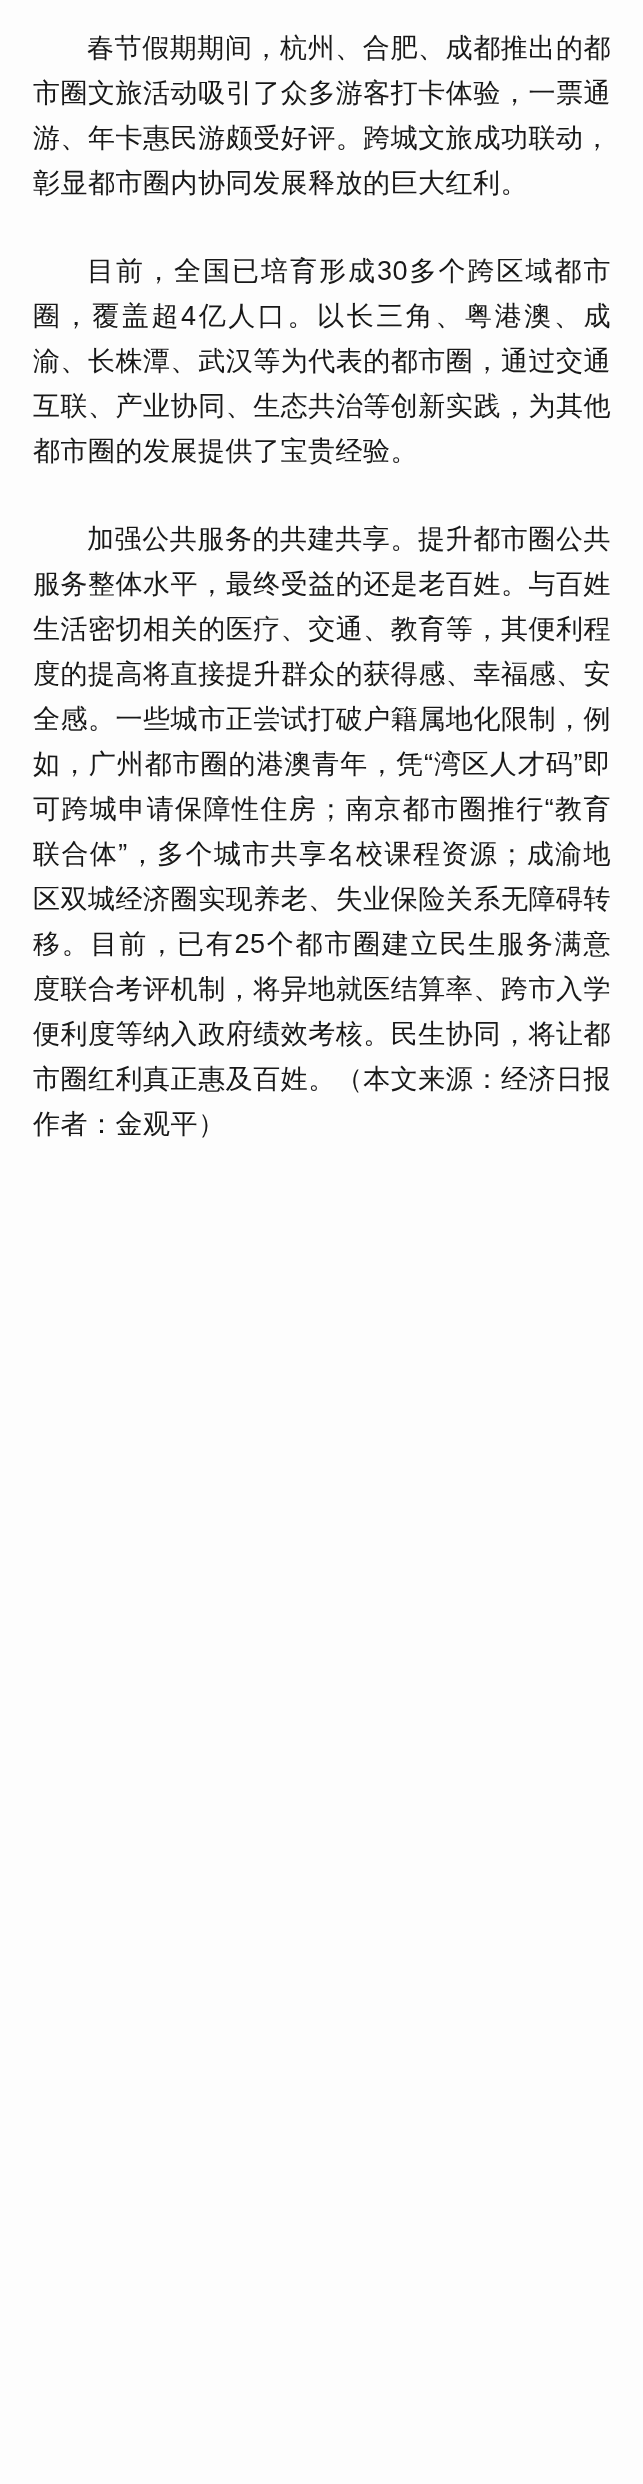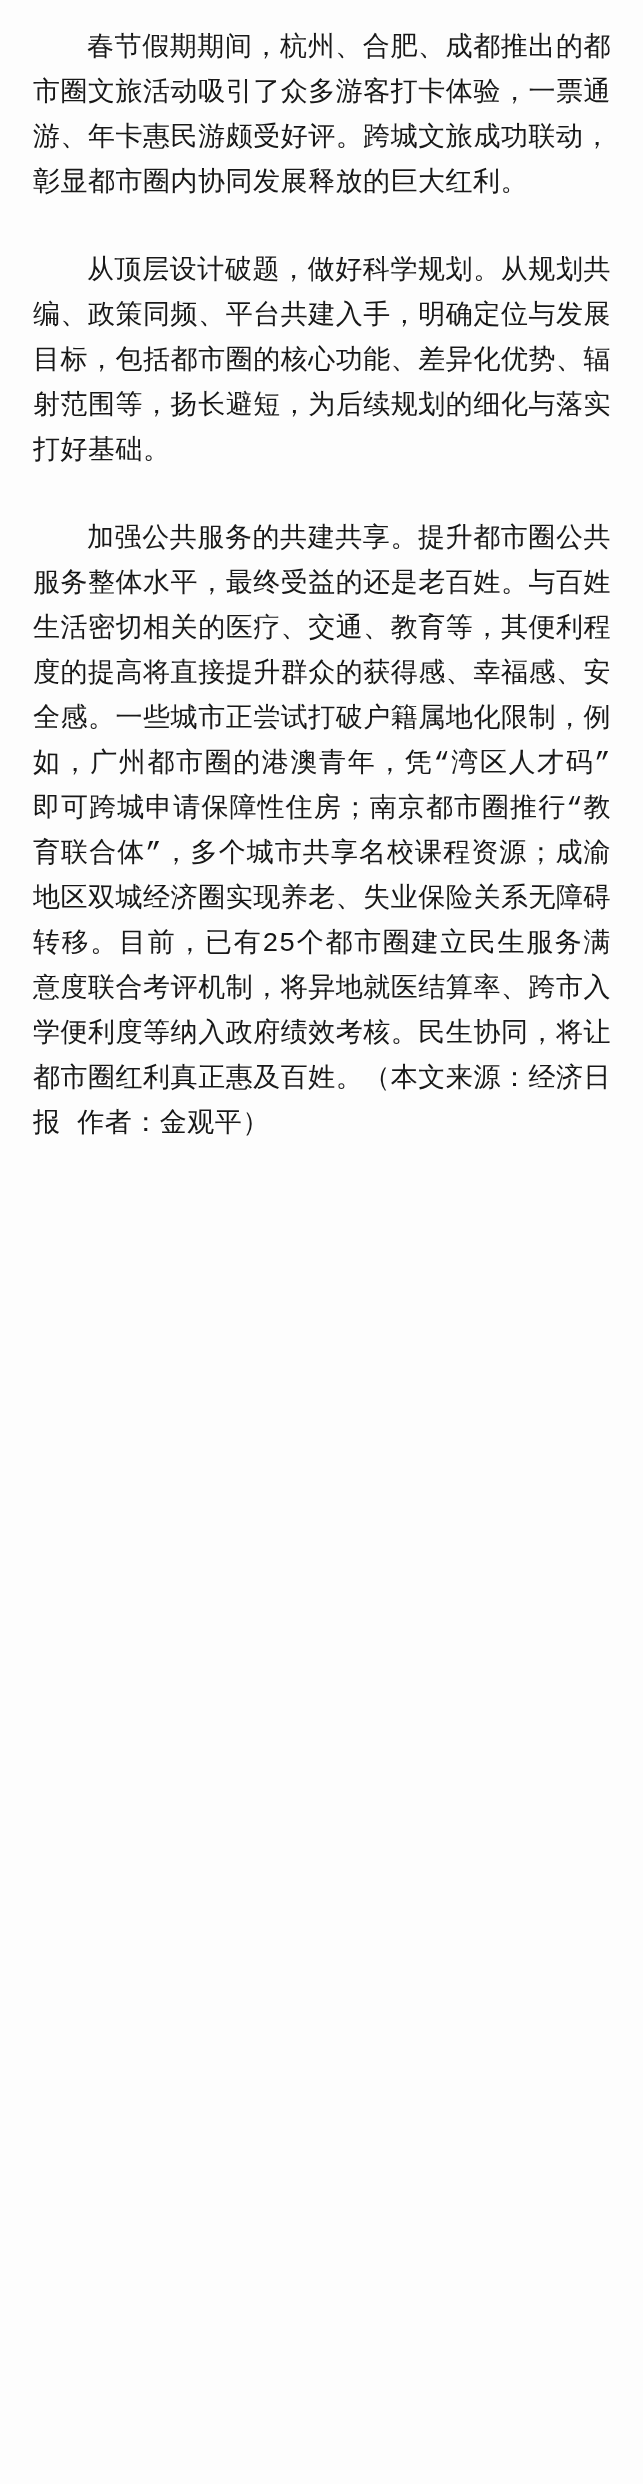--- a/index.html
+++ b/index.html
@@ -22,25 +22,24 @@
     font-family: "Liberation Sans", "DejaVu Sans", sans-serif;
     font-size: 27px;
     line-height: 45px;
     text-align: justify;
     letter-spacing: 0.5px;
   }
   .article p {
     margin: 0 0 43px 0;
     text-indent: 2em;
     word-break: break-all;
-    font-family: Liberation Mono, monospace;
   }
 </style>
 </head>
 <body>
 
 <div class="page">
   <div class="article">
     <p>春节假期期间，杭州、合肥、成都推出的都市圈文旅活动吸引了众多游客打卡体验，一票通游、年卡惠民游颇受好评。跨城文旅成功联动，彰显都市圈内协同发展释放的巨大红利。</p>
-    <p>从顶层设计破题，做好科学规划。从规划共编、政策同频、平台共建入手，明确定位与发展目标，包括都市圈的核心功能、差异化优势、辐射范围等，扬长避短，为后续规划的细化与落实打好基础。</p>
+    <p>目前，全国已培育形成30多个跨区域都市圈，覆盖超4亿人口。以长三角、粤港澳、成渝、长株潭、武汉等为代表的都市圈，通过交通互联、产业协同、生态共治等创新实践，为其他都市圈的发展提供了宝贵经验。</p>
     <p>加强公共服务的共建共享。提升都市圈公共服务整体水平，最终受益的还是老百姓。与百姓生活密切相关的医疗、交通、教育等，其便利程度的提高将直接提升群众的获得感、幸福感、安全感。一些城市正尝试打破户籍属地化限制，例如，广州都市圈的港澳青年，凭“湾区人才码”即可跨城申请保障性住房；南京都市圈推行“教育联合体”，多个城市共享名校课程资源；成渝地区双城经济圈实现养老、失业保险关系无障碍转移。目前，已有25个都市圈建立民生服务满意度联合考评机制，将异地就医结算率、跨市入学便利度等纳入政府绩效考核。民生协同，将让都市圈红利真正惠及百姓。（本文来源：经济日报 作者：金观平）</p>
   </div>
 </div>
 
 </body></html>

